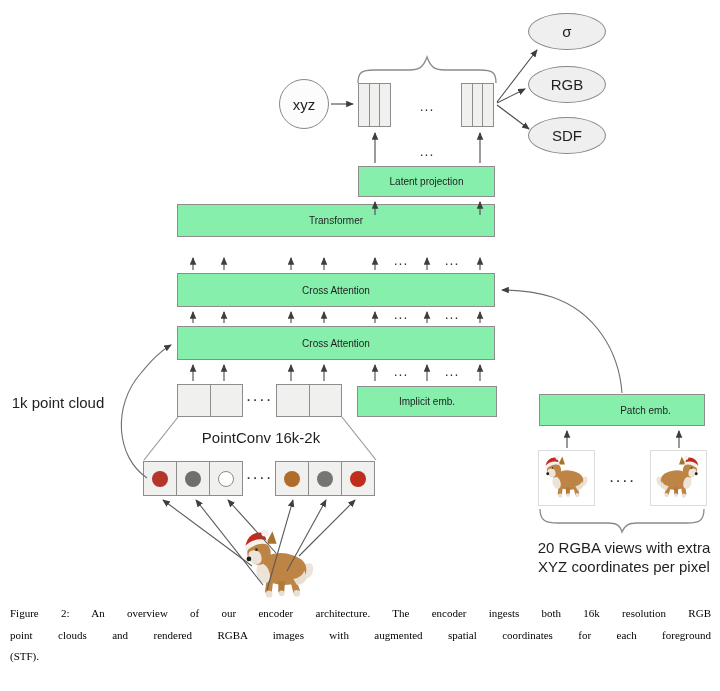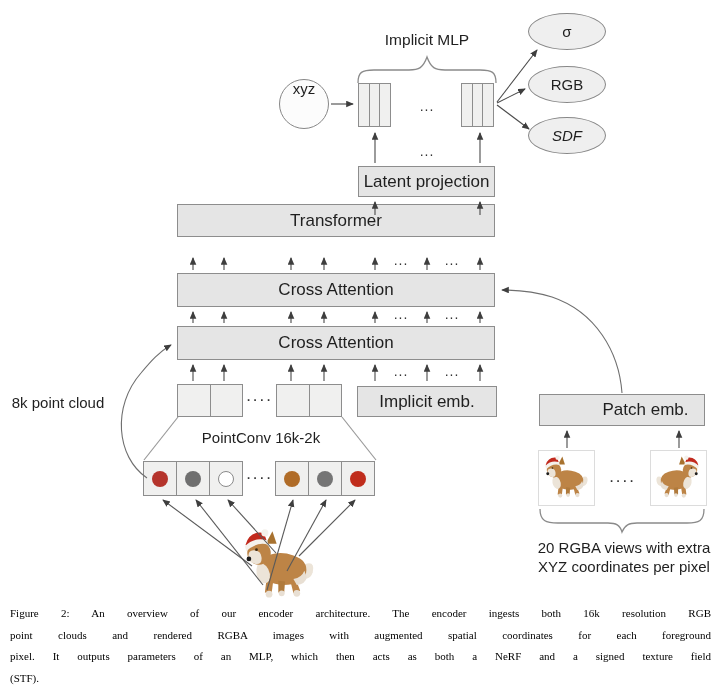--- a/index.html
+++ b/index.html
@@ -1,44 +1,43 @@
 <!DOCTYPE html>
 <html><head>
 <meta charset="utf-8">
 <style>
   html,body{margin:0;padding:0;background:#fff;}
   .fig{position:relative;width:720px;height:691px;background:#fff;overflow:hidden;
        font-family:"Liberation Sans",sans-serif;color:#1f1f1f;}
-  .box{position:absolute;background:#e5e5e5;border:1.2px solid #8d8d8d;
+  .box{position:absolute;background:#86efac;border:1.2px solid #8d8d8d;
        display:flex;align-items:center;justify-content:center;
-       font-size:17px;color:#1f1f1f;box-sizing:border-box;text-align:center;}
+       font-size:10px;color:#1f1f1f;box-sizing:border-box;text-align:center;}
   .ell{position:absolute;width:78px;height:37px;border:1.2px solid #878787;border-radius:50%;
        background:#efefef;display:flex;align-items:center;justify-content:center;font-size:15px;box-sizing:border-box;}
   .circle{position:absolute;width:50px;height:50px;border:1.2px solid #878787;border-radius:50%;
-       background:#fcfcfc;display:flex;align-items:flex-start;justify-content:center;font-size:15px;box-sizing:border-box;}
+       background:#fcfcfc;display:flex;align-items:center;justify-content:center;font-size:15px;box-sizing:border-box;}
   .lbl{position:absolute;font-size:15px;color:#1f1f1f;text-align:center;line-height:18px;}
   .pair{position:absolute;display:flex;background:#f0f0ef;border:1.2px solid #8d8d8d;box-sizing:border-box;}
   .pair>div{flex:1;border-right:1px solid #8d8d8d;display:flex;align-items:center;justify-content:center;}
   .pair>div:last-child{border-right:none;}
   .dot{width:16px;height:16px;border-radius:50%;border:1.5px solid transparent;box-sizing:border-box;}
   .dots{position:absolute;transform:translate(-50%,-50%);font-size:14px;color:#333;
         letter-spacing:1px;white-space:nowrap;line-height:14px;}
   .thumb{position:absolute;width:57px;height:56px;background:#fff;border:1.5px solid #dcdcdc;box-sizing:border-box;}
   .svgov{position:absolute;left:0;top:0;z-index:5;pointer-events:none;}
   .under{z-index:1;}
   .caption{position:absolute;left:10px;top:603px;width:701px;
         font-family:"Liberation Serif",serif;font-size:11px;line-height:21.6px;color:#000;}
   .caption .just{text-align:justify;text-align-last:justify;}
 </style>
 </head>
 <body>
 
 <div class="fig">
 
-  <div class="lbl under" style="left:352px;top:31px;width:150px;font-size:15.5px;">Implicit MLP</div>
 
   <div class="circle under" style="left:279px;top:79px;">
     <span>xyz</span>
   </div>
 
   <div class="pair under" style="left:358px;top:83px;width:33px;height:44px;">
     <div></div>
       <div></div>
       <div></div>
   </div>
@@ -47,21 +46,21 @@
       <div></div>
       <div></div>
   </div>
 
   <div class="ell under" style="left:528px;top:13px;">
     <span>σ</span>
     </div>
   <div class="ell under" style="left:528px;top:66px;">
     <span>RGB</span>
     </div>
-  <div class="ell under" style="left:528px;top:117px;font-style:italic;">
+  <div class="ell under" style="left:528px;top:117px;">
     <span>SDF</span>
     </div>
 
   <div class="box under" style="left:358px;top:166px;width:137px;height:31px;">
     <span>Latent projection</span>
     </div>
 
   <div class="box under" style="left:177px;top:204px;width:318px;height:33px;">
     <span>Transformer</span>
     </div>
@@ -86,21 +85,21 @@
   <div class="box under" style="left:357px;top:386px;width:140px;height:31px;">
     <span>Implicit emb.</span>
     </div>
 
   <div class="box under" style="left:539px;top:394px;width:166px;height:32px;padding-left:47px;">
     <span>Patch emb.</span>
     </div>
 
   <div class="lbl under" style="left:186px;top:429px;width:150px;">PointConv 16k-2k</div>
 
-  <div class="lbl under" style="left:8px;top:394px;width:100px;">8k point cloud</div>
+  <div class="lbl under" style="left:8px;top:394px;width:100px;">1k point cloud</div>
 
 
   <div class="pair under" style="left:143px;top:461px;width:100px;height:35px;">
     <div>
         <span class="dot" style="background: rgb(181, 52, 44);"></span>
       </div>
     <div>
         <span class="dot" style="background: rgb(111, 111, 111);"></span>
       </div>
     <div>
@@ -239,17 +238,16 @@
 
     <g stroke="#4a4a4a" stroke-width="1.1">
       <line x1="567" y1="448" x2="567" y2="431" marker-end="url(#ah)"></line>
       <line x1="679" y1="448" x2="679" y2="431" marker-end="url(#ah)"></line>
     </g>
   </svg>
 
   <div class="caption">
     <div class="just">Figure 2:  An overview of our encoder architecture. The encoder ingests both 16k resolution RGB</div>
     <div class="just">point clouds and rendered RGBA images with augmented spatial coordinates for each foreground</div>
-    <div class="just">pixel. It outputs parameters of an MLP, which then acts as both a NeRF and a signed texture field</div>
     <div>(STF).</div>
   </div>
 
 </div>
 
 </body></html>

